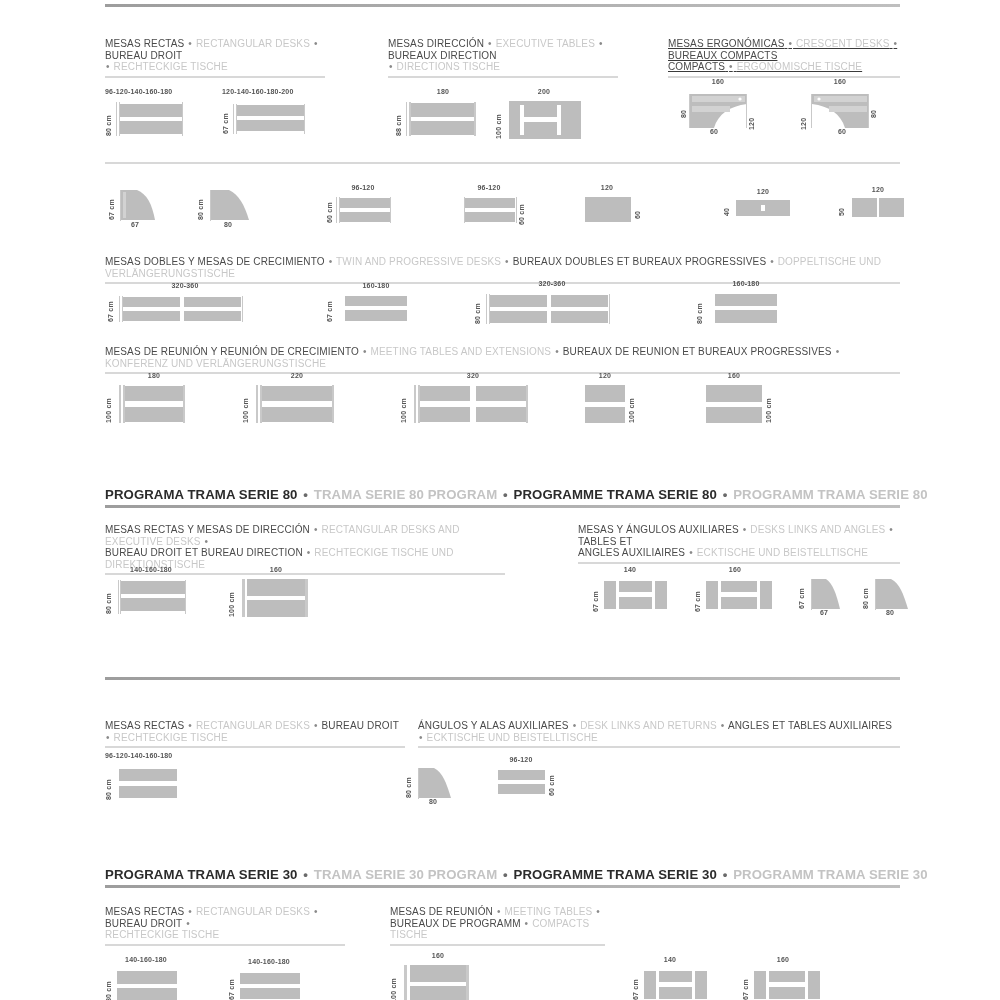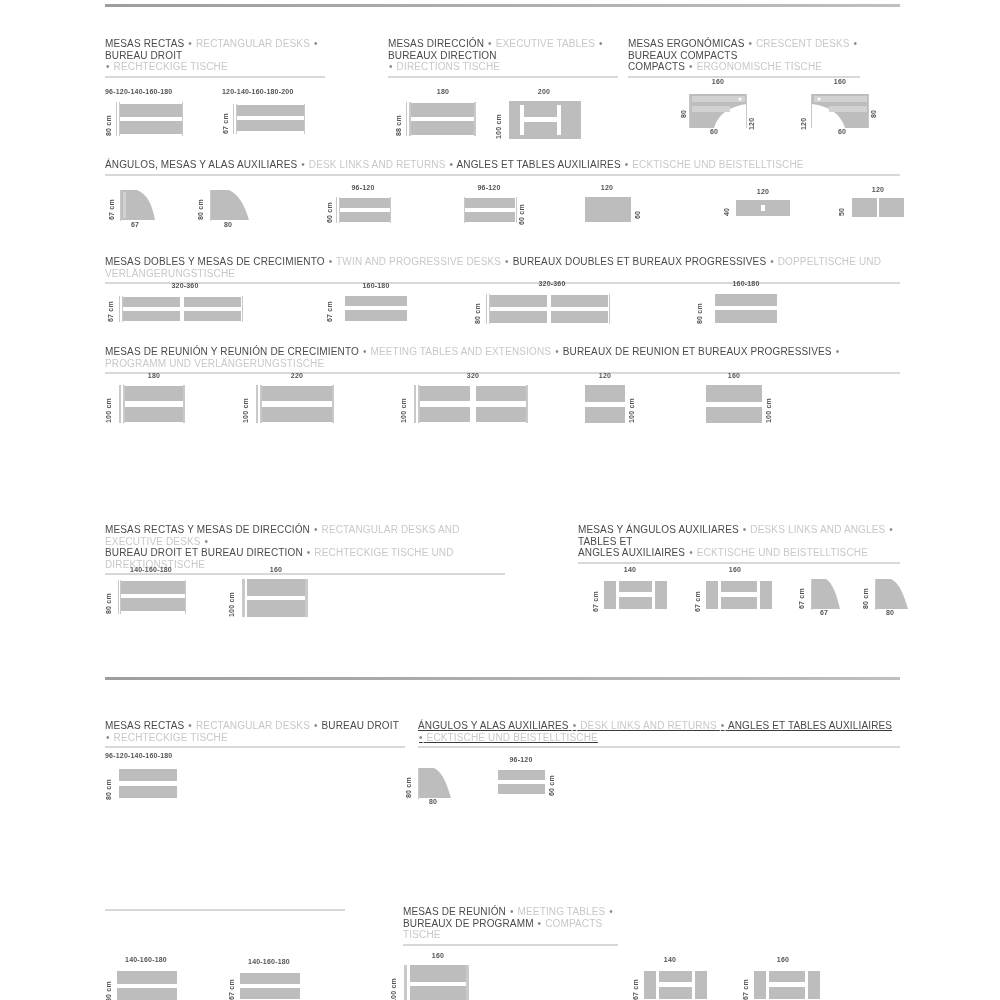--- a/index.html
+++ b/index.html
@@ -81,21 +81,21 @@
       <span class="dot">•</span>
       <span class="en">EXECUTIVE TABLES</span>
       <span class="dot">•</span>
       <span class="fr">BUREAUX DIRECTION</span><br>
       <span class="dot">•</span>
       <span class="de">DIRECTIONS TISCHE</span>
     </div>
     <div class="cat-rule"></div>
   </div>
 
-  <div class="cat" style="left:628px;top:38px;width:232px;">
+  <div class="cat" style="left:668px;top:38px;width:232px;text-decoration:underline;">
     <div class="cat-head">
       <span class="es">MESAS ERGONÓMICAS</span>
       <span class="dot">•</span>
       <span class="en">CRESCENT DESKS</span>
       <span class="dot">•</span>
       <span class="fr">BUREAUX COMPACTS</span><br>
       <span class="es">COMPACTS</span>
       <span class="dot">•</span>
       <span class="de">ERGONOMISCHE TISCHE</span>
     </div>
@@ -172,29 +172,20 @@
           <path d="M17 12 H55 V18 H17 Z" fill="#d2d2d2"></path>
           <circle cx="7" cy="5" r="1.6" fill="#ffffff"></circle>
         </svg>
       </div>
       <div class="dimline" style="left:21px;top:16px;width:1px;height:34px;"></div>
       <div class="dimline" style="left:78px;top:16px;width:1px;height:34px;"></div>
     </div>
   </div>
 
   <div class="cat" style="left:105px;top:159px;width:795px;">
-    <div class="cat-head">
-      <span class="es">ÁNGULOS, MESAS Y ALAS AUXILIARES</span>
-      <span class="dot">•</span>
-      <span class="en">DESK LINKS AND RETURNS</span>
-      <span class="dot">•</span>
-      <span class="fr">ANGLES ET TABLES AUXILIAIRES</span>
-      <span class="dot">•</span>
-      <span class="de">ECKTISCHE UND BEISTELLTISCHE</span>
-    </div>
     <div class="cat-rule"></div>
   </div>
 
   <div class="figrow">
 
     <div class="fig" style="left:108px;top:186px;width:70px;height:46px;">
       <div class="sidelab" style="left:0;top:4px;height:30px;">67 cm</div>
       <div class="botlab" style="left:10px;top:35px;width:34px;">67</div>
       <div class="tri" style="left:13px;top:4px;">
         <svg width="34" height="30" viewBox="0 0 34 30">
@@ -311,21 +302,21 @@
   </div>
 
   <div class="cat" style="left:105px;top:346px;width:795px;">
     <div class="cat-head">
       <span class="es">MESAS DE REUNIÓN Y REUNIÓN DE CRECIMIENTO</span>
       <span class="dot">•</span>
       <span class="en">MEETING TABLES AND EXTENSIONS</span>
       <span class="dot">•</span>
       <span class="fr">BUREAUX DE REUNION ET BUREAUX PROGRESSIVES</span>
       <span class="dot">•</span>
-      <span class="de">PROGRAMM UND VERLÄNGERUNGSTISCHE</span>
+      <span class="de">KONFERENZ UND VERLÄNGERUNGSTISCHE</span>
     </div>
     <div class="cat-rule"></div>
   </div>
 
   <div class="figrow">
 
     <div class="fig" style="left:105px;top:372px;width:100px;height:52px;">
       <div class="toplab" style="left:20px;width:58px;">180</div>
       <div class="sidelab" style="left:0;top:13px;height:38px;">100 cm</div>
       <div class="dimline" style="left:14px;top:13px;width:2px;height:38px;"></div>
@@ -365,20 +356,32 @@
     </div>
 
     <div class="fig" style="left:700px;top:372px;width:100px;height:52px;">
       <div class="toplab" style="left:6px;width:56px;">160</div>
       <div class="sidelab" style="left:65px;top:13px;height:38px;">100 cm</div>
       <div class="shape" style="left:6px;top:13px;width:56px;height:38px;"></div>
       <div class="gap" style="left:6px;top:30px;width:56px;height:5px;"></div>
     </div>
   </div>
 
+  <div class="program" style="top:487px;">
+    <div class="program-title">
+      <span class="es">PROGRAMA TRAMA SERIE 80</span>
+      <span class="dot">•</span>
+      <span class="en">TRAMA SERIE 80 PROGRAM</span>
+      <span class="dot">•</span>
+      <span class="fr">PROGRAMME TRAMA SERIE 80</span>
+      <span class="dot">•</span>
+      <span class="de">PROGRAMM TRAMA SERIE 80</span>
+    </div>
+    <div class="program-rule"></div>
+  </div>
 
   <div class="cat" style="left:105px;top:524px;width:400px;">
     <div class="cat-head">
       <span class="es">MESAS RECTAS Y MESAS DE DIRECCIÓN</span>
       <span class="dot">•</span>
       <span class="en">RECTANGULAR DESKS AND EXECUTIVE DESKS</span>
       <span class="dot">•</span><br>
       <span class="fr">BUREAU DROIT ET BUREAU DIRECTION</span>
       <span class="dot">•</span>
       <span class="de">RECHTECKIGE TISCHE UND DIREKTIONSTISCHE</span>
@@ -476,21 +479,21 @@
       <span class="dot">•</span>
       <span class="en">RECTANGULAR DESKS</span>
       <span class="dot">•</span>
       <span class="fr">BUREAU DROIT</span>
       <span class="dot">•</span>
       <span class="de">RECHTECKIGE TISCHE</span>
     </div>
     <div class="cat-rule"></div>
   </div>
 
-  <div class="cat" style="left:418px;top:720px;width:482px;text-decoration:underline;">
+  <div class="cat" style="left:418px;top:720px;width:482px;">
     <div class="cat-head">
       <span class="es">ÁNGULOS Y ALAS AUXILIARES</span>
       <span class="dot">•</span>
       <span class="en">DESK LINKS AND RETURNS</span>
       <span class="dot">•</span>
       <span class="fr">ANGLES ET TABLES AUXILIAIRES</span>
       <span class="dot">•</span>
       <span class="de">ECKTISCHE UND BEISTELLTISCHE</span>
     </div>
     <div class="cat-rule"></div>
@@ -517,26 +520,47 @@
     </div>
 
     <div class="fig" style="left:490px;top:756px;width:90px;height:46px;">
       <div class="toplab" style="left:6px;width:50px;">96-120</div>
       <div class="sidelab" style="left:58px;top:14px;height:26px;">60 cm</div>
       <div class="shape" style="left:8px;top:14px;width:47px;height:10px;"></div>
       <div class="shape" style="left:8px;top:28px;width:47px;height:10px;"></div>
     </div>
   </div>
 
+  <div class="program" style="top:867px;">
+    <div class="program-title">
+      <span class="es">PROGRAMA TRAMA SERIE 30</span>
+      <span class="dot">•</span>
+      <span class="en">TRAMA SERIE 30 PROGRAM</span>
+      <span class="dot">•</span>
+      <span class="fr">PROGRAMME TRAMA SERIE 30</span>
+      <span class="dot">•</span>
+      <span class="de">PROGRAMM TRAMA SERIE 30</span>
+    </div>
+    <div class="program-rule"></div>
+  </div>
 
   <div class="cat" style="left:105px;top:906px;width:240px;">
-    <div class="cat-rule"></div>
-  </div>
-
-  <div class="cat" style="left:390px;top:906px;width:215px;margin-left:13px;">
+    <div class="cat-head">
+      <span class="es">MESAS RECTAS</span>
+      <span class="dot">•</span>
+      <span class="en">RECTANGULAR DESKS</span>
+      <span class="dot">•</span>
+      <span class="fr">BUREAU DROIT</span>
+      <span class="dot">•</span><br>
+      <span class="de">RECHTECKIGE TISCHE</span>
+    </div>
+    <div class="cat-rule"></div>
+  </div>
+
+  <div class="cat" style="left:390px;top:906px;width:215px;">
     <div class="cat-head">
       <span class="es">MESAS DE REUNIÓN</span>
       <span class="dot">•</span>
       <span class="en">MEETING TABLES</span>
       <span class="dot">•</span><br>
       <span class="fr">BUREAUX DE PROGRAMM</span>
       <span class="dot">•</span>
       <span class="de">COMPACTS TISCHE</span>
     </div>
     <div class="cat-rule"></div>

